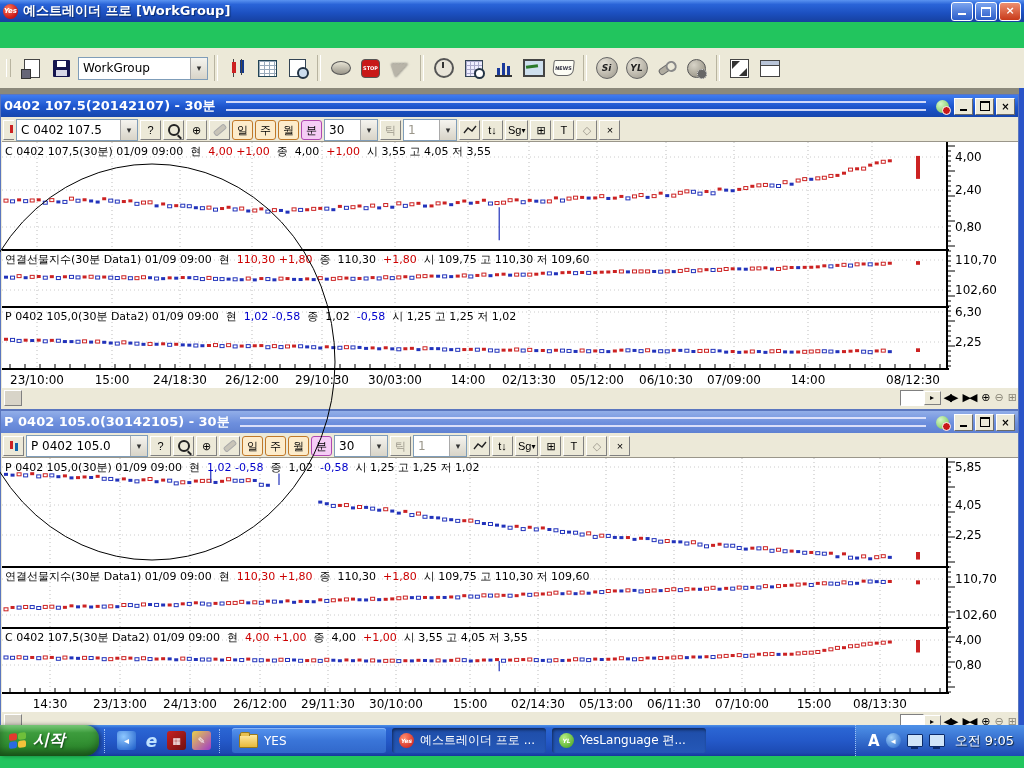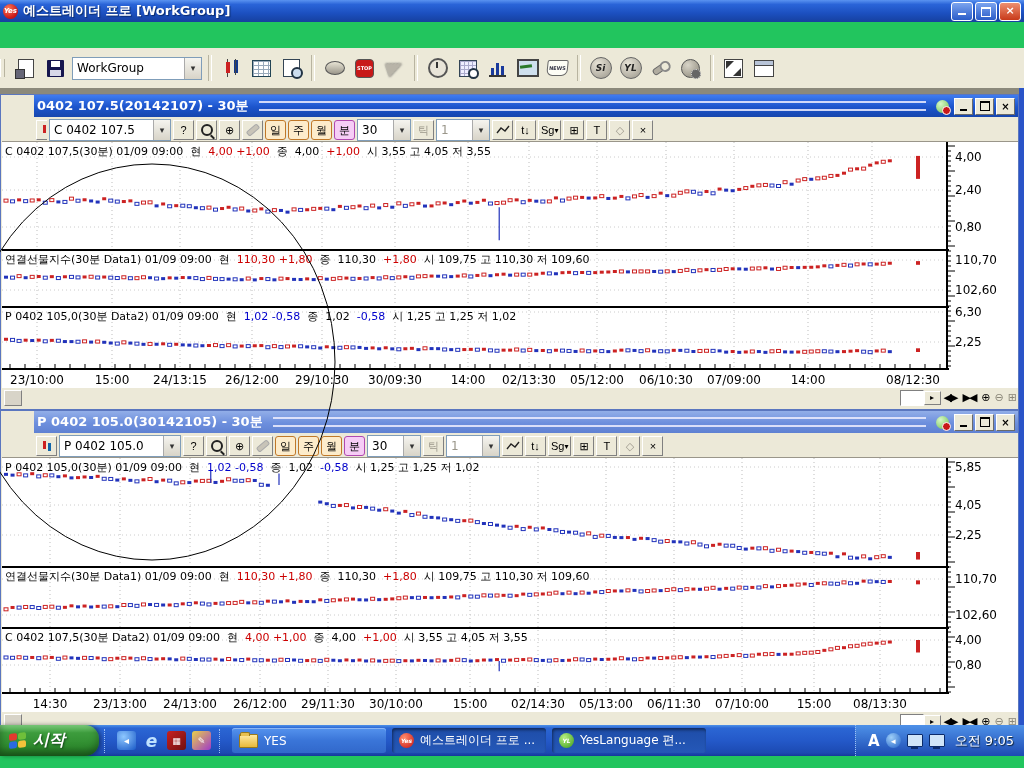--- a/index.html
+++ b/index.html
@@ -20,21 +20,21 @@
   .g-minline{display:inline-block;width:8px;height:2px;background:#fff;margin-top:10px;}
   .g-restore{display:inline-block;width:8px;height:7px;border:1px solid #fff;border-top-width:2px;margin-top:4px;}
 
   
   .menubar{position:absolute;top:22px;left:0;right:0;height:26px;background:#ece9d8;
     display:flex;align-items:center;gap:22px;padding-left:16px;font-size:12px;color:#a8a391;border-bottom:1px solid #e2ddc8;}
   .grip{width:3px;height:18px;border-left:1px solid #fff;border-right:1px solid #b8b4a0;margin-right:4px;}
 
   
   .toolbar{position:absolute;top:48px;left:0;right:0;height:40px;background:#ece9d8;
-    display:flex;align-items:center;gap:3px;border-bottom:1px solid #9c9a8c;}
+    display:flex;align-items:center;gap:3px;padding-left:6px;border-bottom:1px solid #9c9a8c;}
   .mic{width:27px;height:30px;display:flex;align-items:center;justify-content:center;background:#ece9d8;}
   .tsep{width:2px;height:26px;border-left:1px solid #b8b4a0;border-right:1px solid #fff;margin:0 3px;}
   .combo{height:21px;background:#fff;border:1px solid #7f9db9;display:flex;align-items:center;font-size:12px;}
   .combo .cval{padding:0 4px;flex:1;white-space:nowrap;overflow:hidden;}
   .combo .carr{width:16px;height:100%;background:linear-gradient(180deg,#f5f4ef,#d8d4c8);border-left:1px solid #aaa;
     font-size:9px;display:flex;align-items:center;justify-content:center;color:#333;}
   .wg-combo{width:128px;}
   
   .i-new{width:14px;height:17px;background:#fff;border:1px solid #444;position:relative;}
   .i-new::after{content:"";position:absolute;left:-4px;bottom:-2px;width:8px;height:8px;background:#667;border:1px solid #333;}
@@ -80,21 +80,21 @@
   .i-expand::after{right:1px;bottom:1px;border-bottom-color:#333;border-right-color:#333;}
   .i-window{width:18px;height:15px;border:1px solid #444;background:#fff;}
   .i-window i{display:block;height:4px;background:#b8c4d8;border-bottom:1px solid #444;}
 
   
   .mdi{position:absolute;top:88px;left:0;width:1024px;height:649px;background:#8b897b;overflow:hidden;}
   .mdi-edge{position:absolute;top:0;right:0;width:5px;height:100%;background:#2a54c8;z-index:40;}
   .annot{position:absolute;top:0;left:0;z-index:60;pointer-events:none;}
 
   
-  .cwin{position:absolute;left:0;width:1019px;background:#ece9d8;border:1px solid #5a76bf;box-sizing:border-box;z-index:10;padding-left:33px;}
+  .cwin{position:absolute;left:0;width:1019px;background:#ece9d8;border:1px solid #5a76bf;box-sizing:border-box;z-index:10;}
   #win0{top:6px;height:316px;}
   #win1{top:322px;height:320px;z-index:20;}
   .cw-title{height:22px;display:flex;align-items:center;padding:0 3px;color:#fff;font-size:13px;font-weight:bold;}
   .cw-title.active{background:linear-gradient(180deg,#3f7cf0 0%,#1c54cc 55%,#1646ad 100%);}
   .cw-title.inactive{background:linear-gradient(180deg,#92aee8 0%,#6d8fdd 55%,#5f81d2 100%);}
   .cw-grip{flex:1;height:6px;margin:0 10px;border-top:2px solid #eef;border-bottom:2px solid #eef;opacity:.85;}
   .balloon{width:13px;height:13px;border-radius:50%;background:radial-gradient(circle at 35% 30%,#d8f8c8,#6abf4a);position:relative;margin-right:3px;}
   .balloon::after{content:"";position:absolute;right:-2px;bottom:-2px;width:7px;height:7px;border-radius:50%;background:#c81818;border:1px solid #fff;}
   .cw-btn{width:17px;height:15px;background:#ece9d8;border:1px solid;border-color:#fff #6a6a6a #6a6a6a #fff;
     margin-left:2px;display:flex;align-items:center;justify-content:center;color:#000;font-size:10px;font-weight:bold;}
@@ -886,24 +886,24 @@
           <div class="ylab" style="top: 78px;">0,80</div>
           <div class="infoline" style="top: 2px;"><span class="c-k">C 0402 107,5(30분) 01/09 09:00</span><span class="c-k">현</span><span class="c-r">4,00 +1,00</span><span class="c-k">종</span><span class="c-k">4,00</span><span class="c-r">+1,00</span><span class="c-k">시 3,55 고 4,05 저 3,55</span></div>
           <div class="ylab" style="top: 111px;">110,70</div>
           <div class="ylab" style="top: 141px;">102,60</div>
           <div class="infoline" style="top: 110px;"><span class="c-k">연결선물지수(30분 Data1) 01/09 09:00</span><span class="c-k">현</span><span class="c-r">110,30 +1,80</span><span class="c-k">종</span><span class="c-k">110,30</span><span class="c-r">+1,80</span><span class="c-k">시 109,75 고 110,30 저 109,60</span></div>
           <div class="ylab" style="top: 163px;">6,30</div>
           <div class="ylab" style="top: 193px;">2,25</div>
           <div class="infoline" style="top: 167px;"><span class="c-k">P 0402 105,0(30분 Data2) 01/09 09:00</span><span class="c-k">현</span><span class="c-b">1,02 -0,58</span><span class="c-k">종</span><span class="c-k">1,02</span><span class="c-b">-0,58</span><span class="c-k">시 1,25 고 1,25 저 1,02</span></div>
           <div class="xlab" style="left: 35px; top: 231px;">23/10:00</div>
           <div class="xlab" style="left: 110px; top: 231px;">15:00</div>
-          <div class="xlab" style="left: 178px; top: 231px;">24/13:15</div>
+          <div class="xlab" style="left: 178px; top: 231px;">24/18:30</div>
           <div class="xlab" style="left: 250px; top: 231px;">26/12:00</div>
           <div class="xlab" style="left: 320px; top: 231px;">29/10:30</div>
-          <div class="xlab" style="left: 393px; top: 231px;">30/09:30</div>
+          <div class="xlab" style="left: 393px; top: 231px;">30/03:00</div>
           <div class="xlab" style="left: 466px; top: 231px;">14:00</div>
           <div class="xlab" style="left: 527px; top: 231px;">02/13:30</div>
           <div class="xlab" style="left: 595px; top: 231px;">05/12:00</div>
           <div class="xlab" style="left: 664px; top: 231px;">06/10:30</div>
           <div class="xlab" style="left: 732px; top: 231px;">07/09:00</div>
           <div class="xlab" style="left: 806px; top: 231px;">14:00</div>
           <div class="xlab" style="left: 870px; top: 231px; margin-left: 41px;">08/12:30</div>
         </div>
       <div class="navrow" id="nav0">
         <div class="nav-capl"></div>

